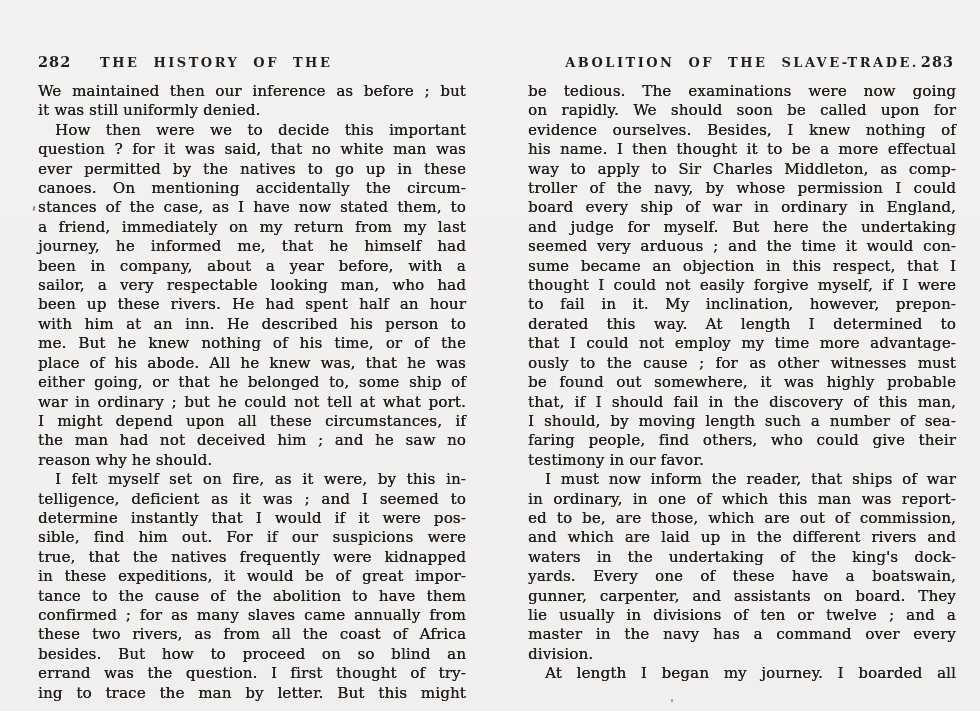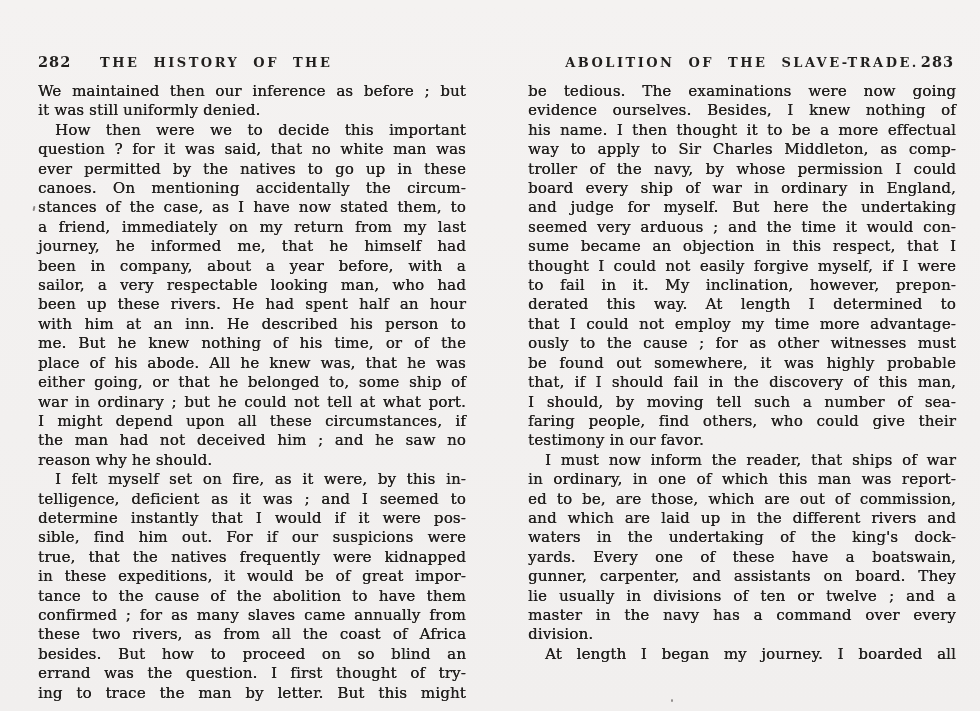--- a/index.html
+++ b/index.html
@@ -121,36 +121,37 @@
 </div>
 
 <div class="page right">
   <div class="running-head">
     <span class="page-number"></span>
     <span class="running-title">ABOLITION OF THE SLAVE-TRADE.</span>
     <span class="page-number right-num">283</span>
   </div>
   <div class="page-text">
       <div class="text-line">be tedious. The examinations were now going</div>
+      <div class="text-line">on rapidly. We should soon be called upon for</div>
       <div class="text-line">evidence ourselves. Besides, I knew nothing of</div>
       <div class="text-line">his name. I then thought it to be a more effectual</div>
       <div class="text-line">way to apply to Sir Charles Middleton, as comp-</div>
       <div class="text-line">troller of the navy, by whose permission I could</div>
       <div class="text-line">board every ship of war in ordinary in England,</div>
       <div class="text-line">and judge for myself. But here the undertaking</div>
       <div class="text-line">seemed very arduous ; and the time it would con-</div>
       <div class="text-line">sume became an objection in this respect, that I</div>
       <div class="text-line">thought I could not easily forgive myself, if I were</div>
       <div class="text-line">to fail in it. My inclination, however, prepon-</div>
       <div class="text-line">derated this way. At length I determined to</div>
       <div class="text-line">that I could not employ my time more advantage-</div>
       <div class="text-line">ously to the cause ; for as other witnesses must</div>
       <div class="text-line">be found out somewhere, it was highly probable</div>
       <div class="text-line">that, if I should fail in the discovery of this man,</div>
-      <div class="text-line">I should, by moving tell such a number of sea-</div>
+      <div class="text-line">I should, by moving length such a number of sea-</div>
       <div class="text-line">faring people, find others, who could give their</div>
       <div class="text-line para-end">testimony in our favor.</div>
       <div class="text-line indent">I must now inform the reader, that ships of war</div>
       <div class="text-line">in ordinary, in one of which this man was report-</div>
       <div class="text-line">ed to be, are those, which are out of commission,</div>
       <div class="text-line">and which are laid up in the different rivers and</div>
       <div class="text-line">waters in the undertaking of the king's dock-</div>
       <div class="text-line">yards. Every one of these have a boatswain,</div>
       <div class="text-line">gunner, carpenter, and assistants on board. They</div>
       <div class="text-line">lie usually in divisions of ten or twelve ; and a</div>

